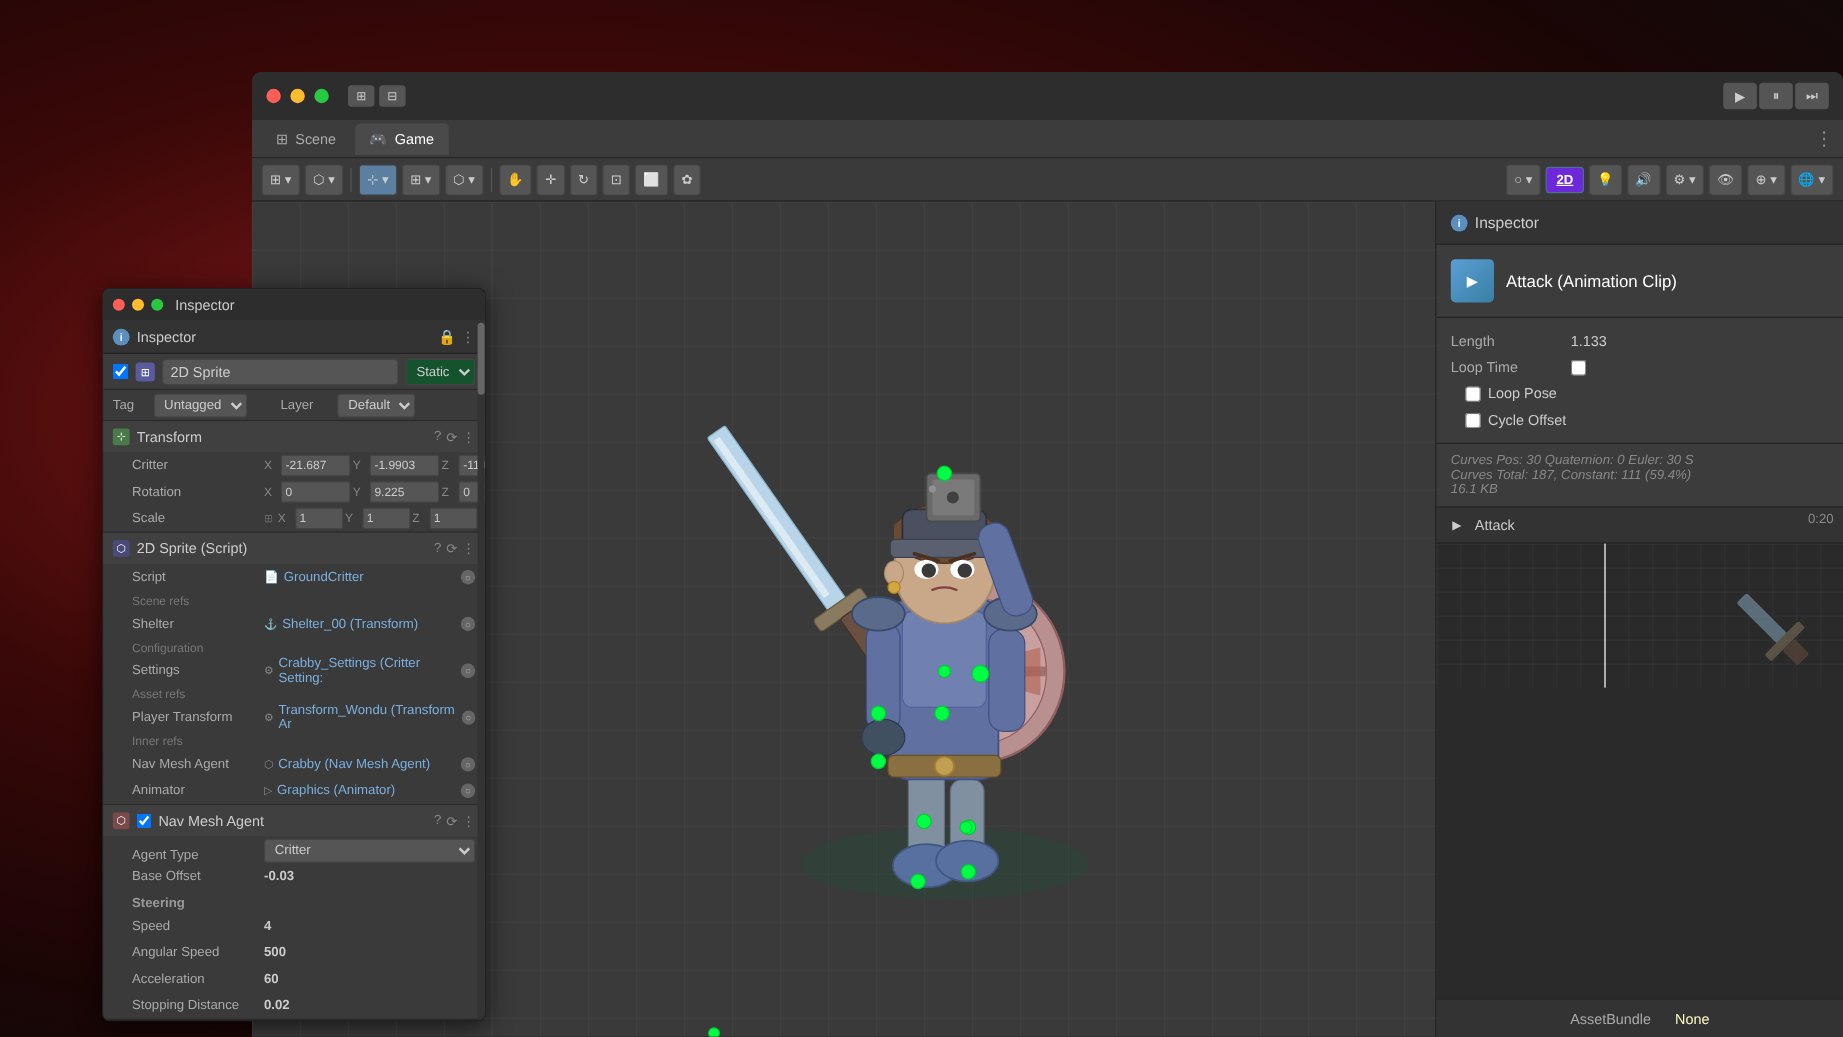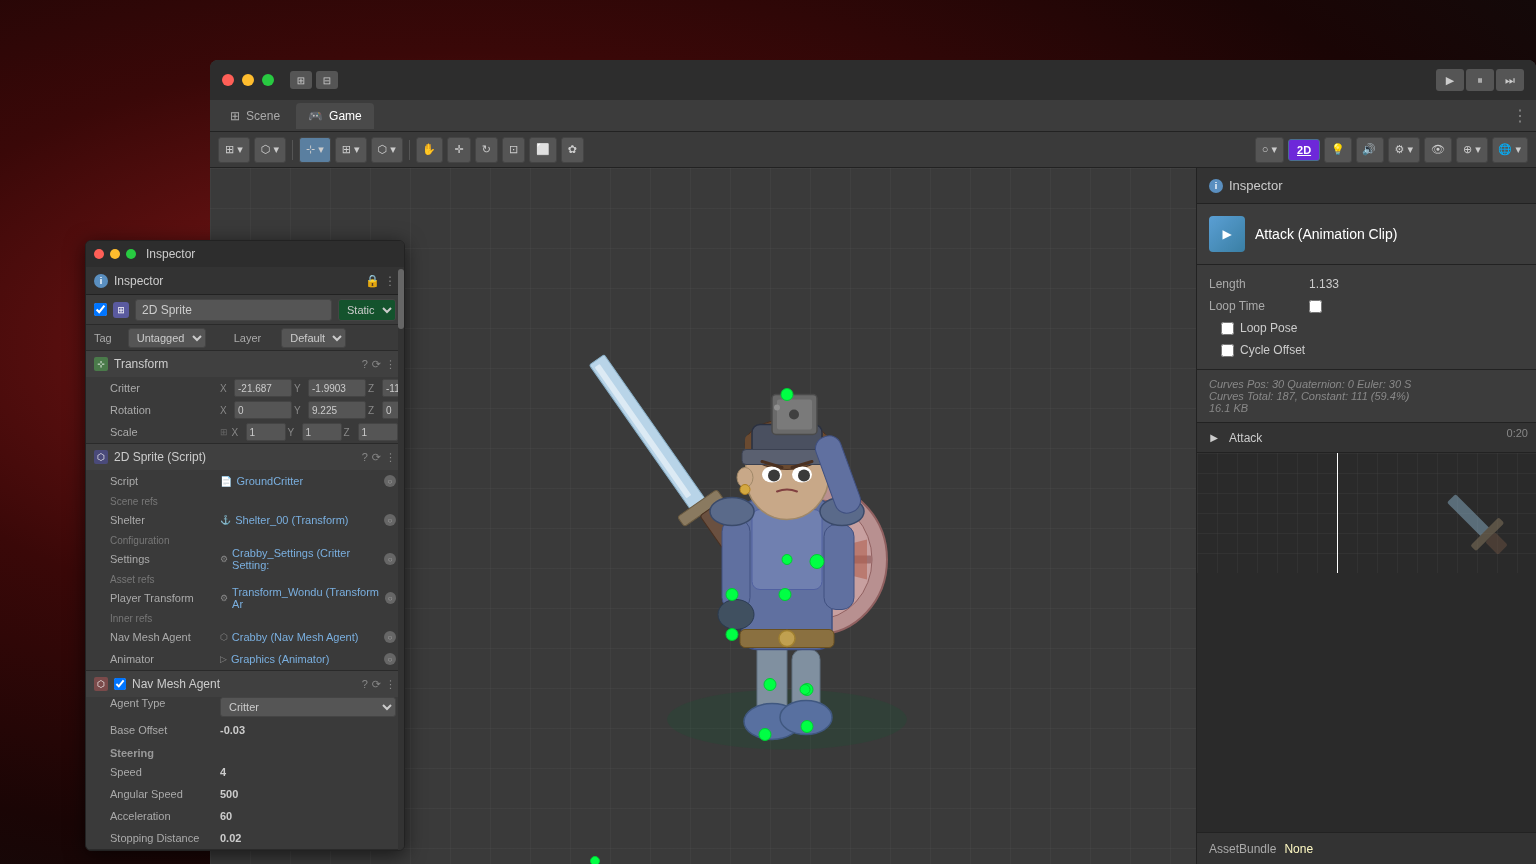--- a/index.html
+++ b/index.html
@@ -343,24 +343,25 @@
       background: #fff;
     }
 
     
     .asset-bundle-row {
       height: 32px;
       background: #333;
       display: flex;
       align-items: center;
       padding: 0 12px;
-      gap: 8px;
+      gap: 20px;
       border-top: 1px solid #222;
       font-size: 12px;
       color: #aaa;
+      justify-content: center;
     }
     .asset-bundle-val {
       color: #fef9c3;
     }
 
     
     .left-inspector {
       position: absolute;
       top: 240px;
       left: 85px;
@@ -581,21 +582,21 @@
       text-transform: none;
     }
 
     
     .nav-section {
       border-bottom: 1px solid #2a2a2a;
     }
 
     .agent-type-row {
       display: flex;
-      align-items: flex-start;
+      align-items: flex-end;
       height: 22px;
       padding: 0 8px 0 24px;
       font-size: 11px;
     }
     .agent-type-label {
       width: 110px;
       color: #aaa;
     }
     .agent-type-select {
       flex: 1;

